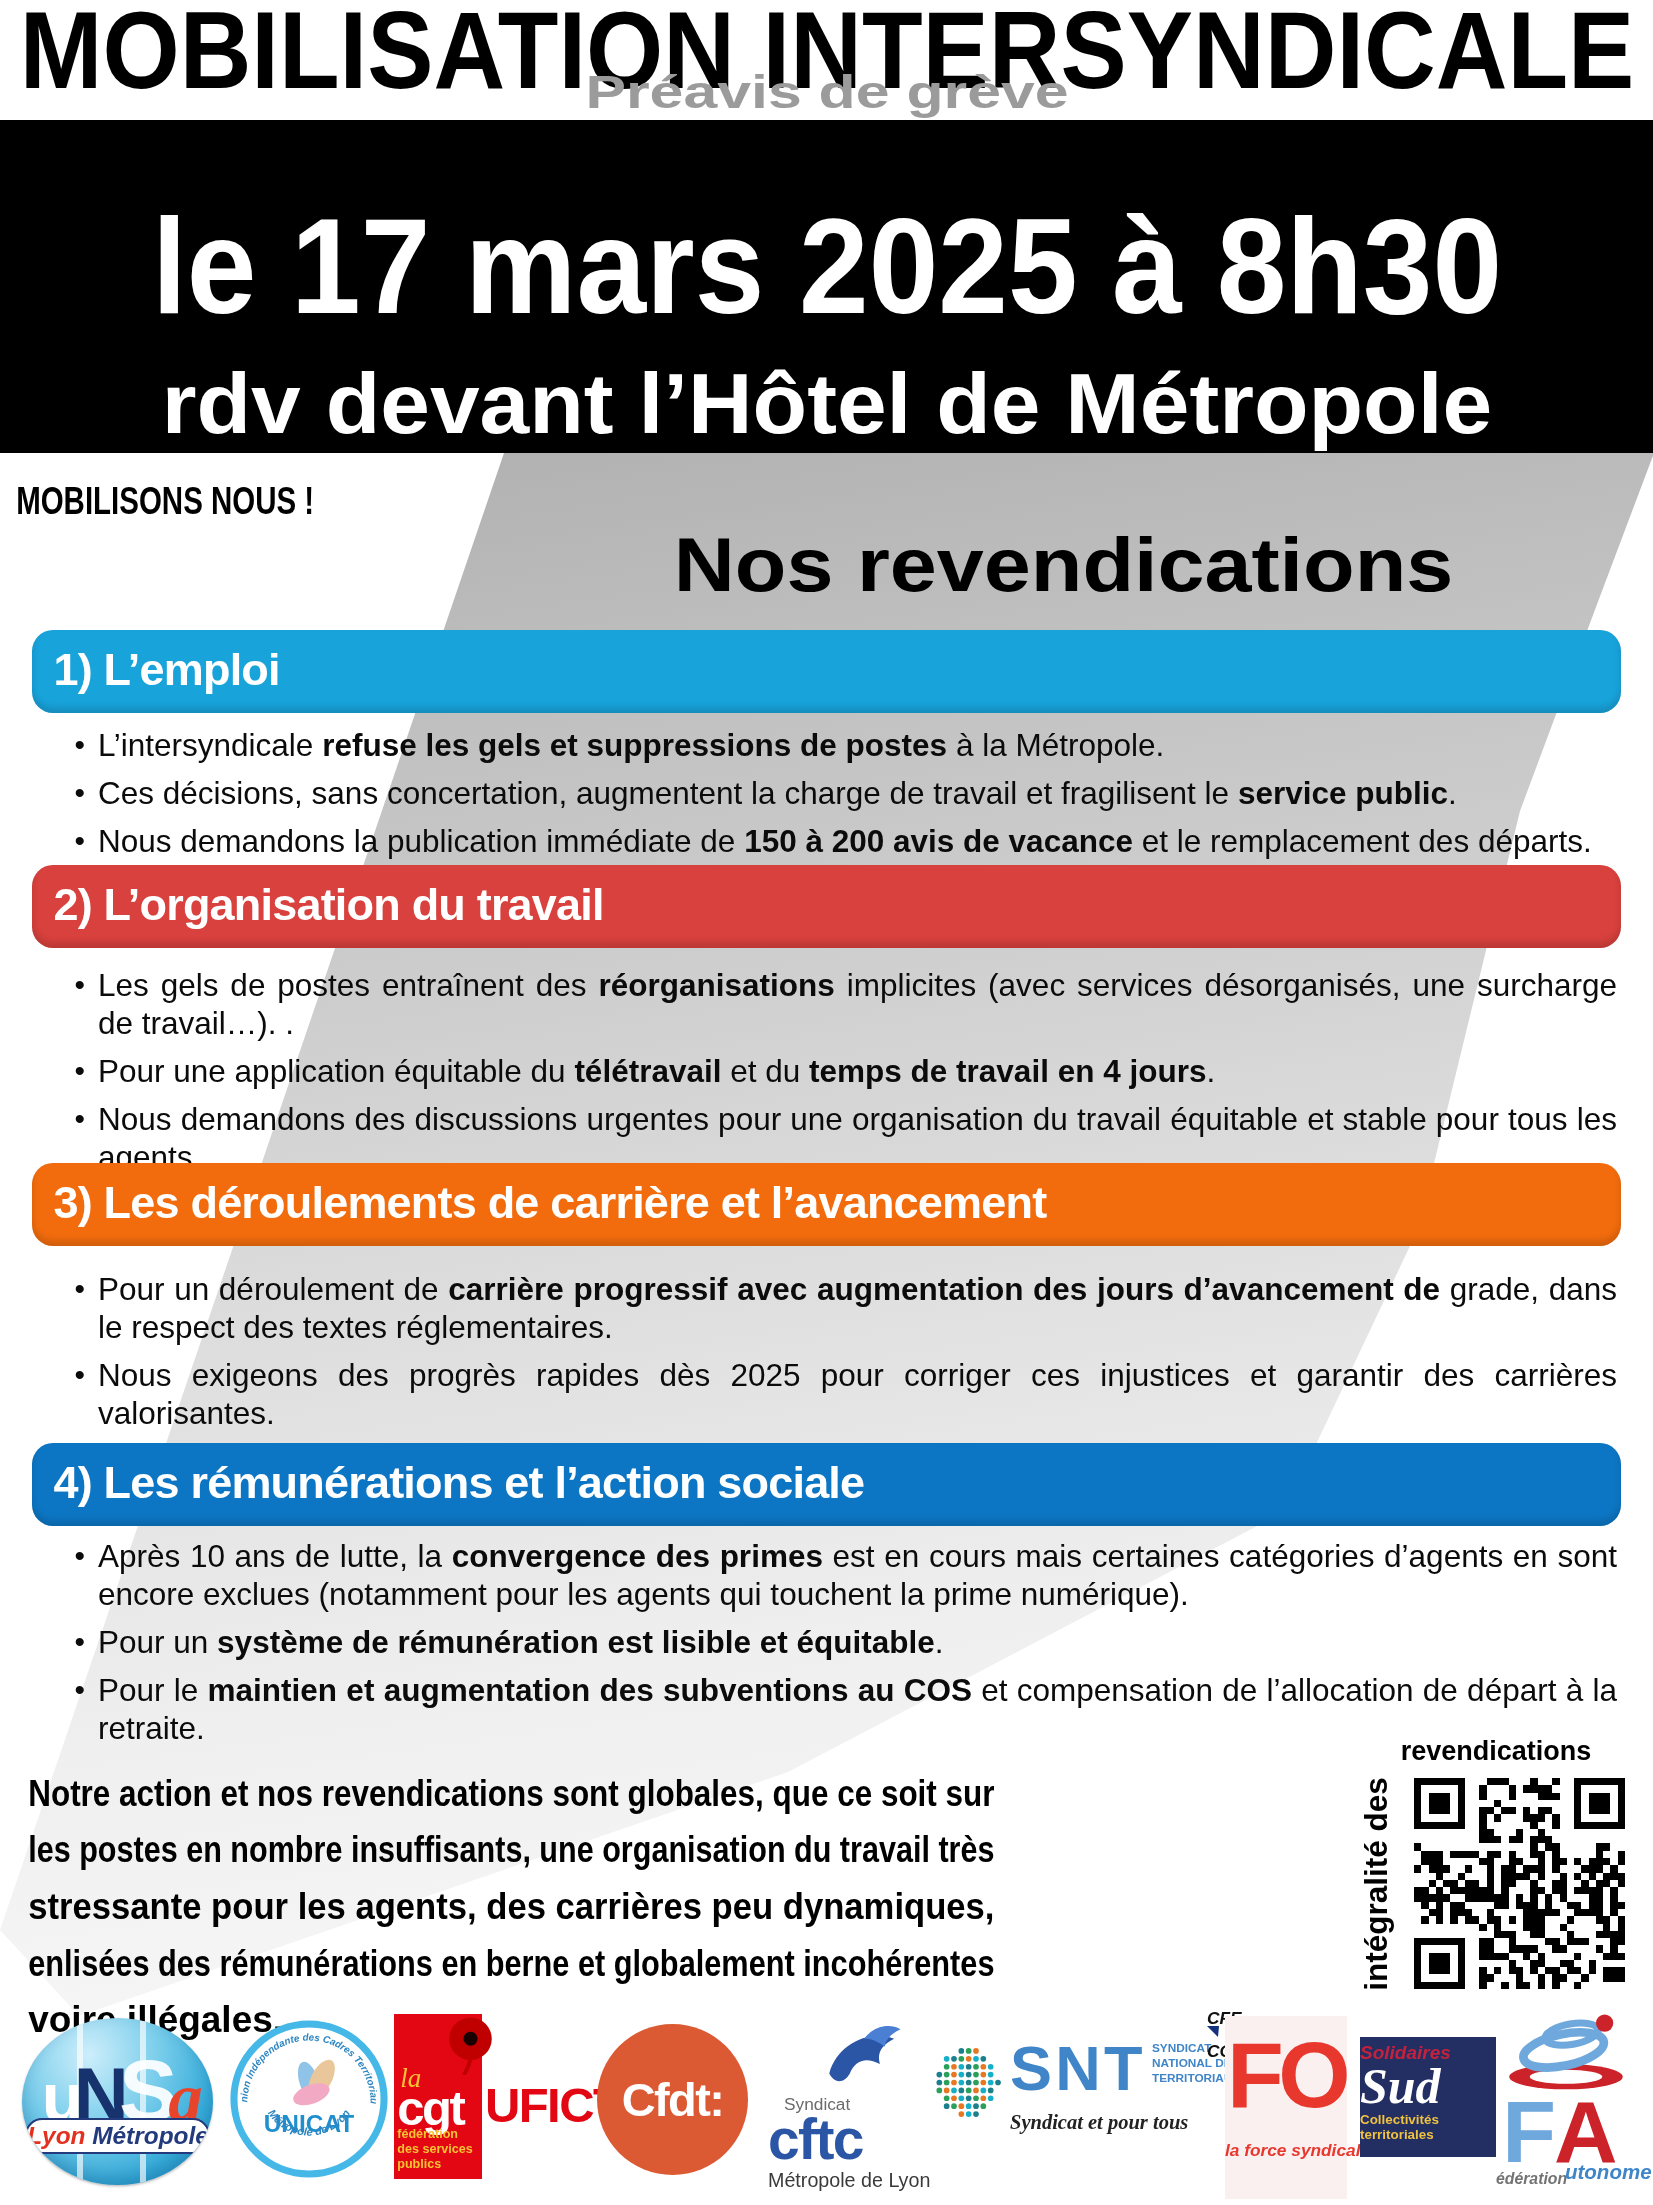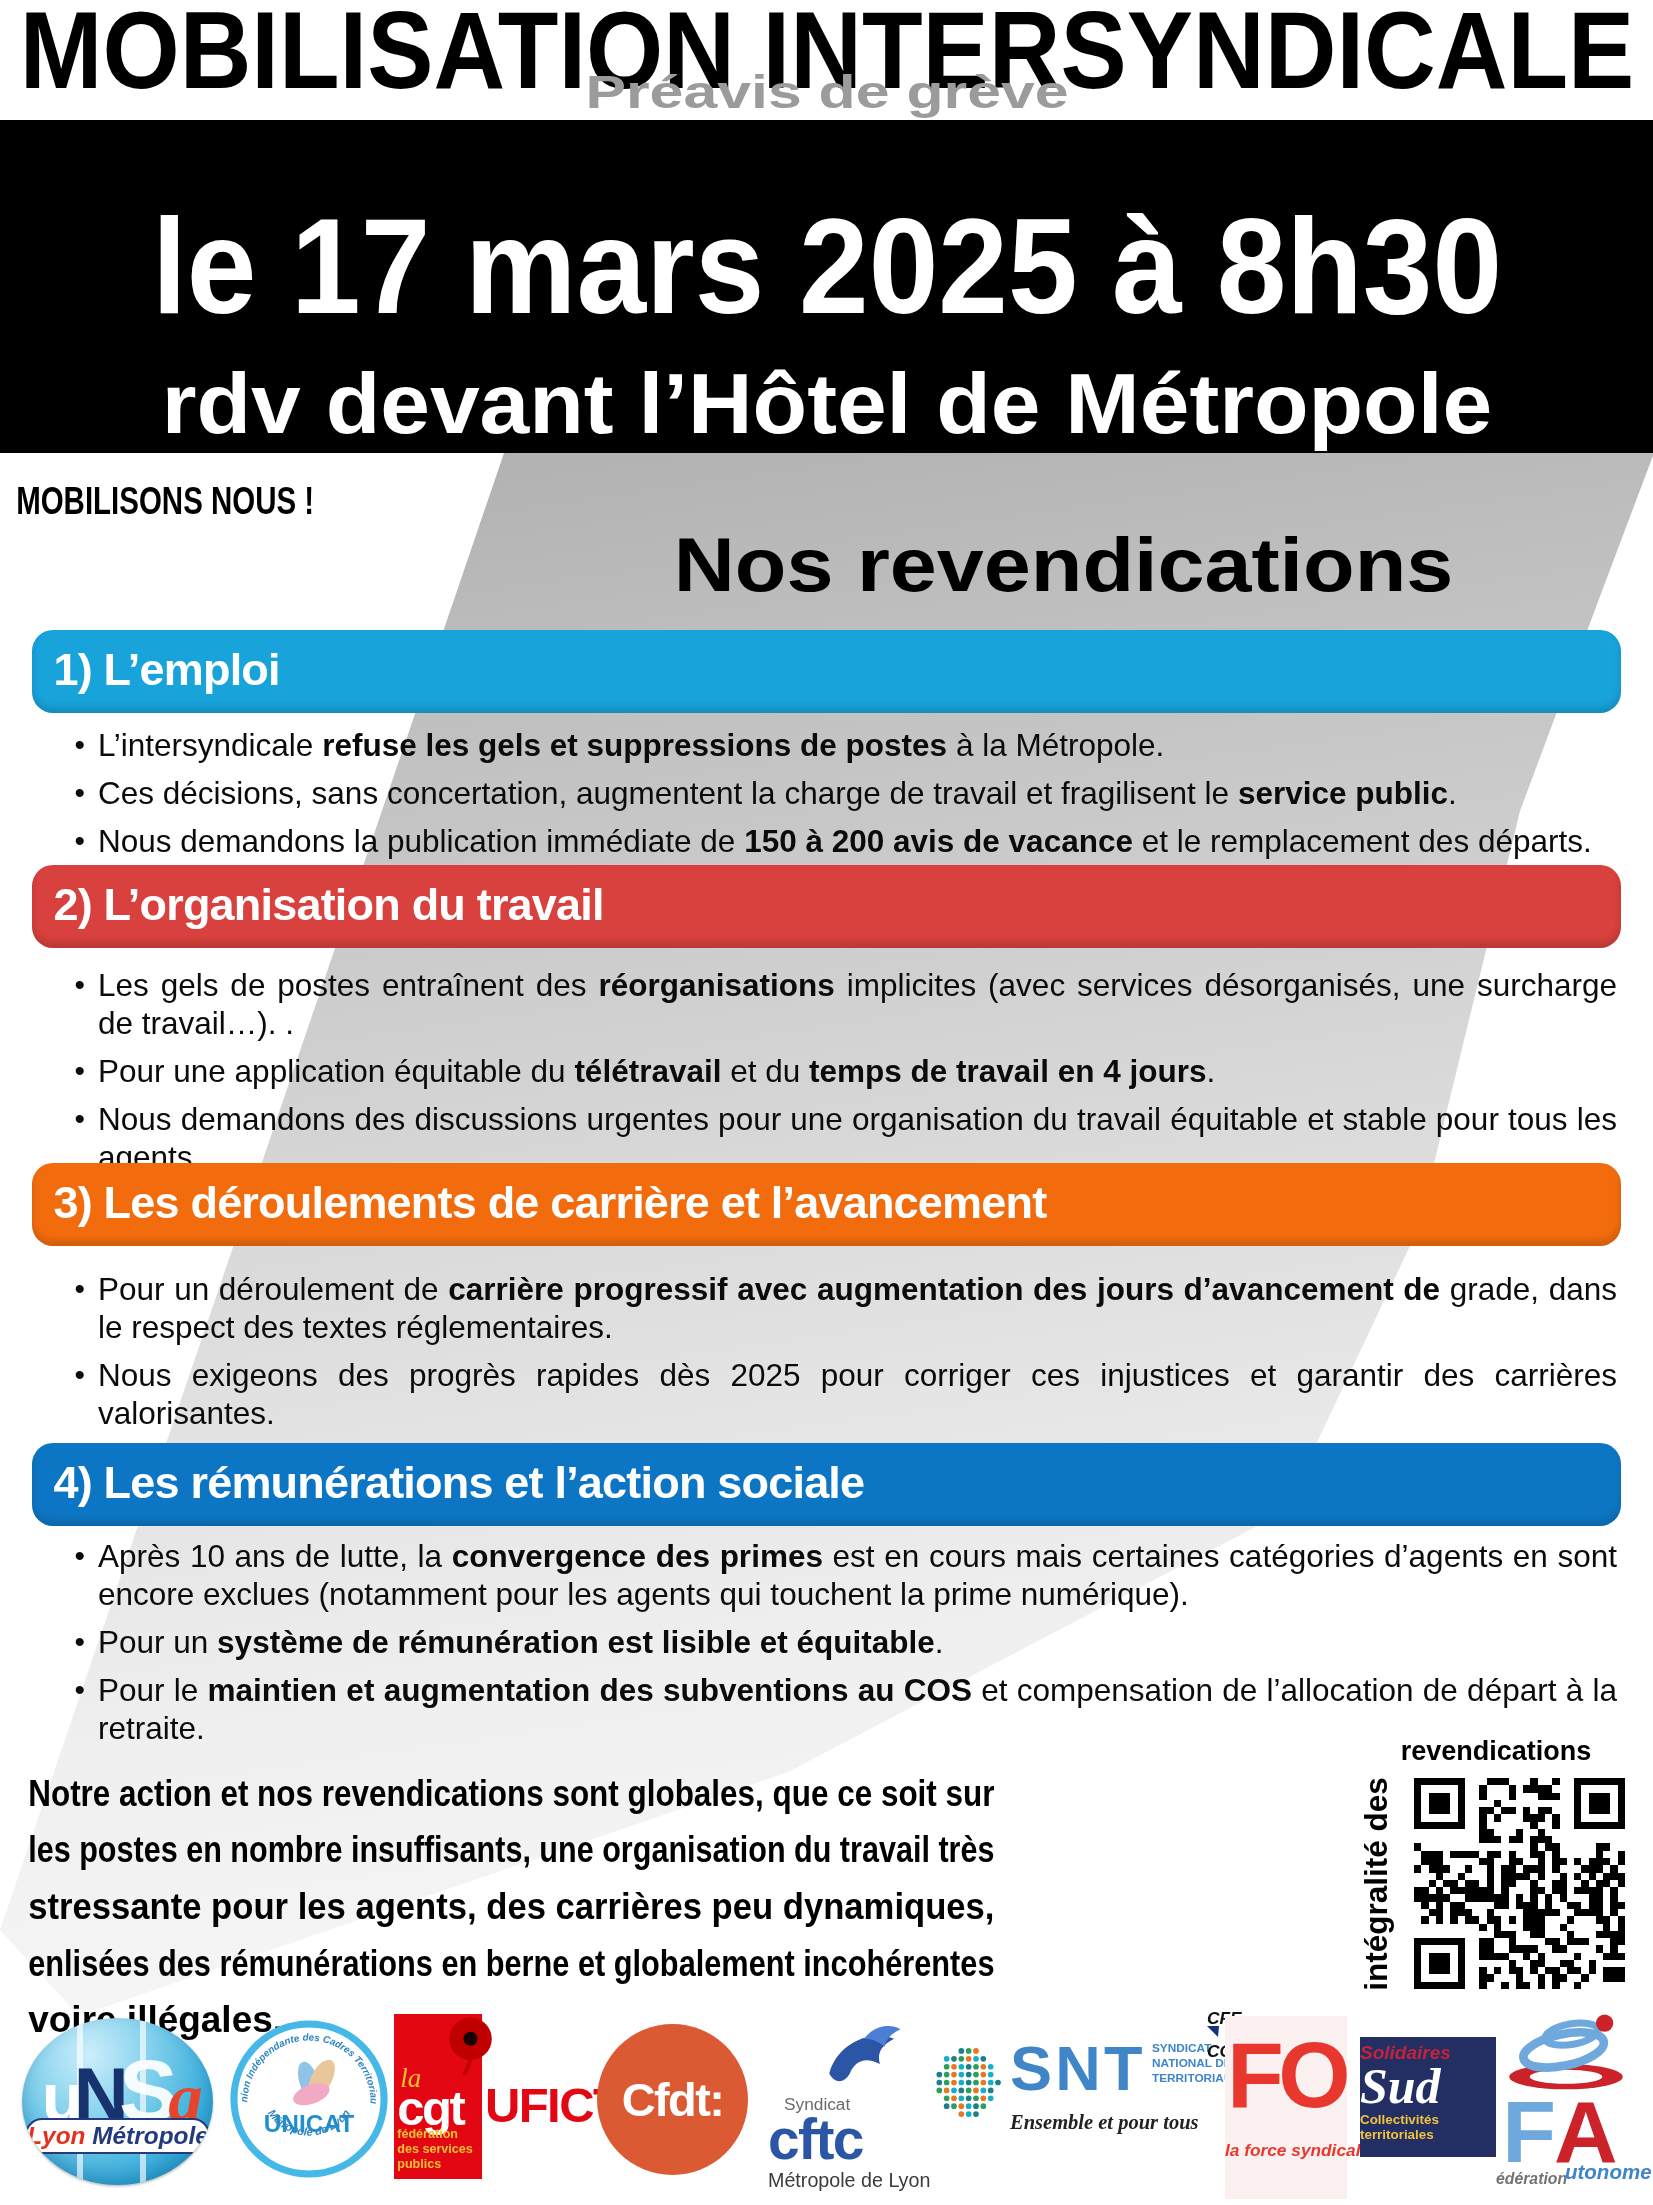--- a/index.html
+++ b/index.html
@@ -626,21 +626,21 @@
           <circle cx="35.900000000000006" cy="90" r="3.6" fill="#e87722"></circle>
           <circle cx="45.2" cy="90" r="3.6" fill="#15b0c8"></circle>
           <circle cx="54.5" cy="90" r="3.6" fill="#1b7f8c"></circle>
         </svg>
       <div class="snt-title">SNT</div>
       <div class="snt-desc">Syndicat national des territoriaux</div>
       <div class="snt-cfe">
         <span>CFE</span><span class="snt-cfe-flag"></span><br>
         <span>CGC</span>
       </div>
-      <div class="snt-slogan">Ensemble et pour tous</div>
+      <div class="snt-slogan">Syndicat et pour tous</div>
     </div>
 
     <div class="logo logo-fo">
       <div class="fo-text">FO</div>
       <div class="fo-slogan">la force syndicale</div>
     </div>
 
     <div class="logo logo-sud">
       <div class="sud-solidaires">Solidaires</div>
       <div class="sud-title">Sud</div>

